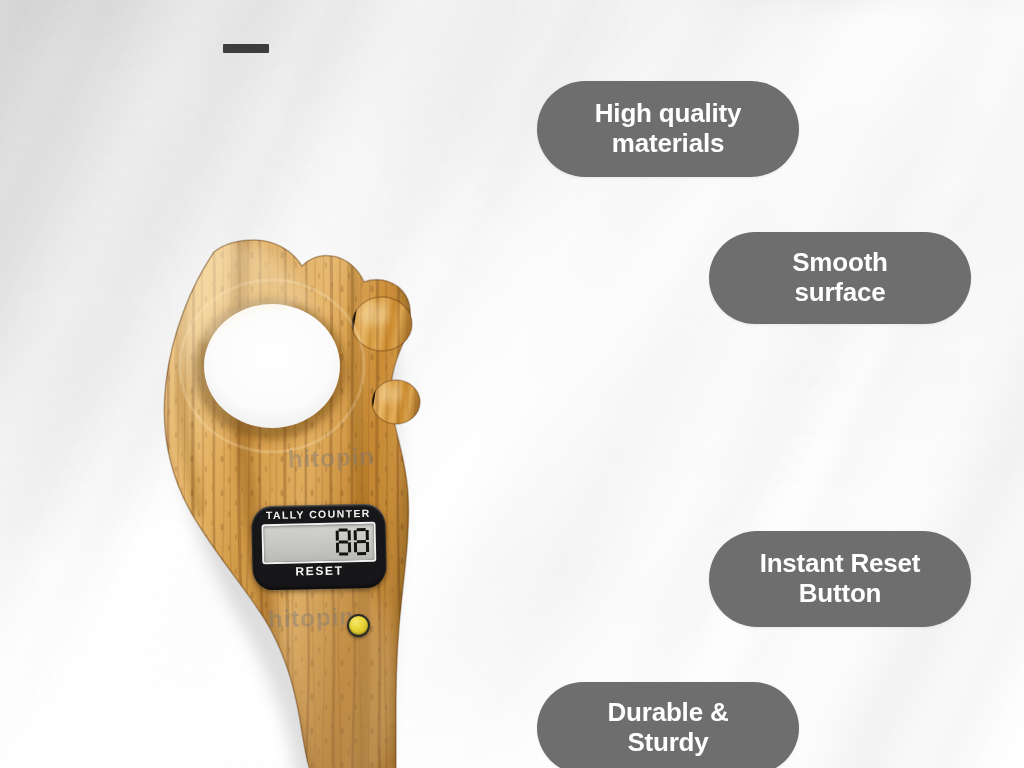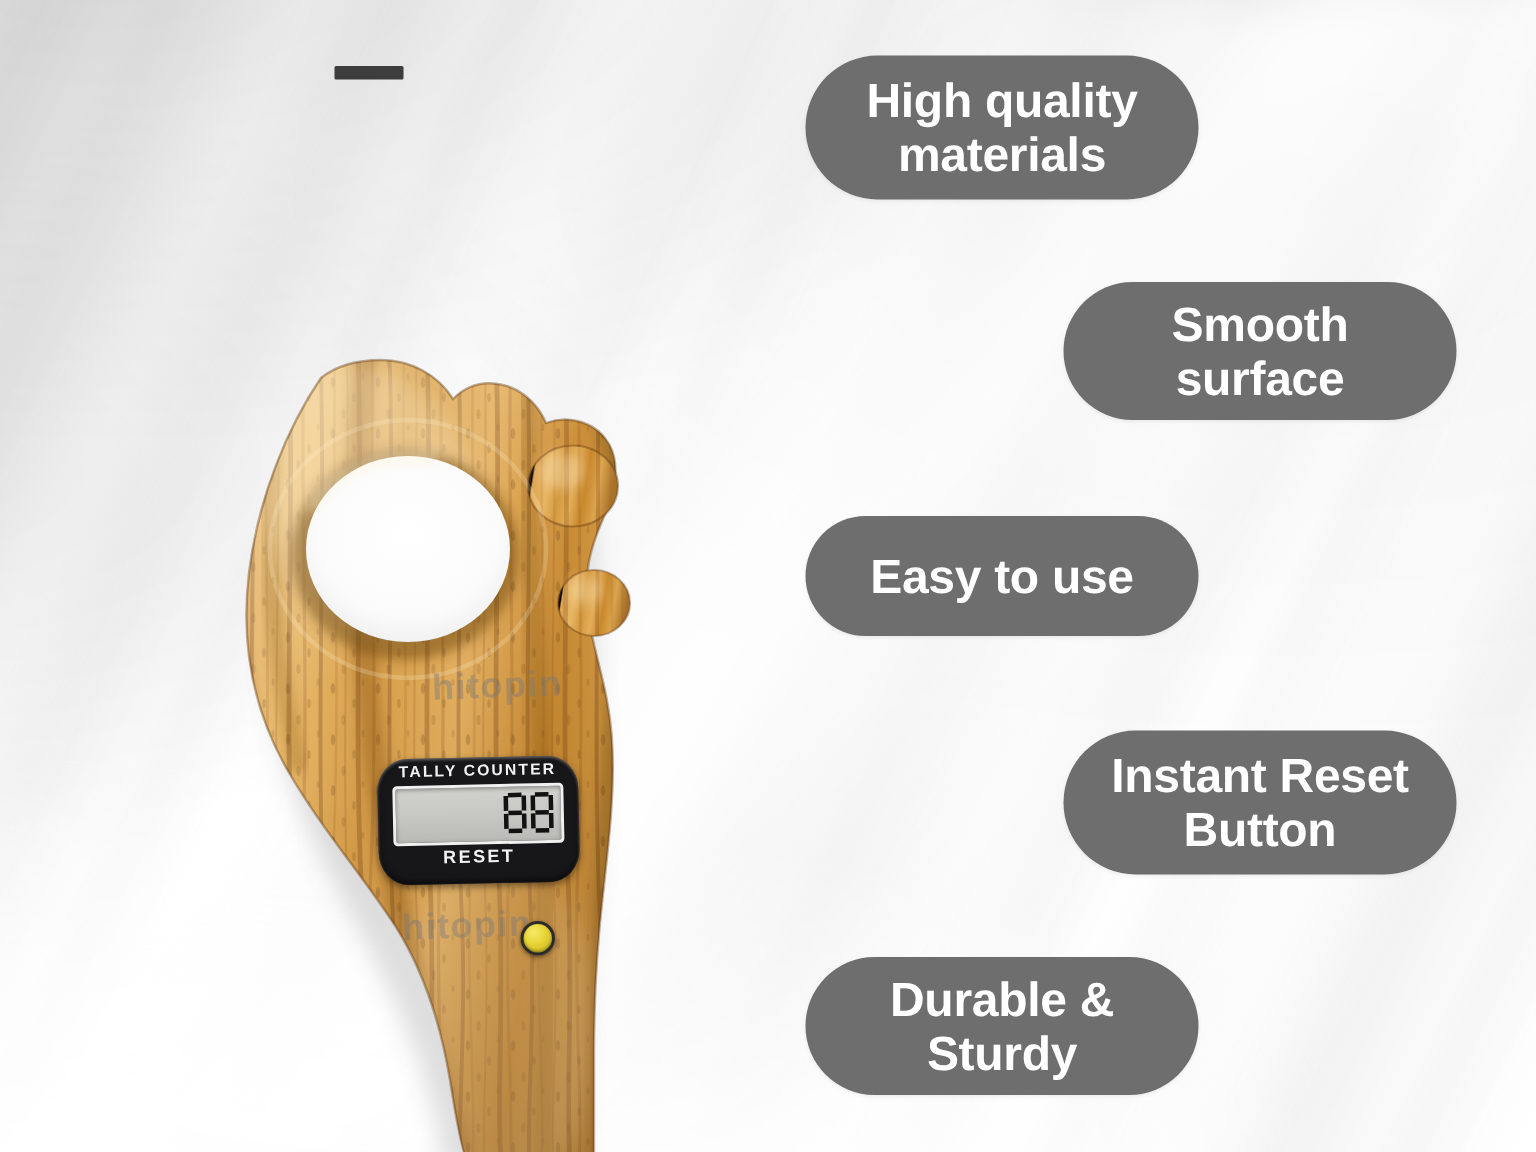--- a/index.html
+++ b/index.html
@@ -102,27 +102,28 @@
   .pill{
     position:absolute;
     display:flex;
     align-items:center;
     justify-content:center;
     text-align:center;
     background:#6e6e6e;
     color:#ffffff;
     border-radius:999px;
     font-weight:800;
-    font-size:32px;
+    font-size:26px;
     line-height:1.14;
     letter-spacing:-0.2px;
     padding:0 26px;
     z-index:7;
     box-shadow:0 1px 3px rgba(0,0,0,.07);
     white-space:pre-line;
+    margin-top:44px;
   }
 
   
   #product{
     position:absolute;
     left:96px; top:214px;
     width:420px; height:560px;
     z-index:5;
   }
   #product svg{ display:block; width:100%; height:100%; overflow:visible; }
@@ -389,18 +390,17 @@
     </div>
     <div class="lcd-reset">RESET</div>
   </div>
 
   <div class="reset-btn" style="border-color: rgb(43, 43, 40);"></div>
 
 <div class="pill" style="left: 537px; top: 37px; width: 262px; height: 96px; background: rgb(110, 110, 110); color: rgb(255, 255, 255);"><span>High quality
 materials</span></div>
     <div class="pill" style="left: 709px; top: 188px; width: 262px; height: 92px; background: rgb(110, 110, 110); color: rgb(255, 255, 255);"><span>Smooth
 surface</span></div>
-    <div class="pill" style="left: 537px; top: 344px; width: 262px; height: 80px; background: rgb(110, 110, 110); color: rgb(255, 255, 255);"><span>Easy to use</span></div>
     <div class="pill" style="left: 537px; top: 638px; width: 262px; height: 92px; background: rgb(110, 110, 110); color: rgb(255, 255, 255);"><span>Durable &amp;
 Sturdy</span></div>
     <div class="pill" style="left: 709px; top: 487px; width: 262px; height: 96px; background: rgb(110, 110, 110); color: rgb(255, 255, 255);"><span>Instant Reset
 Button</span></div>
   </div>
 
 </body></html>

